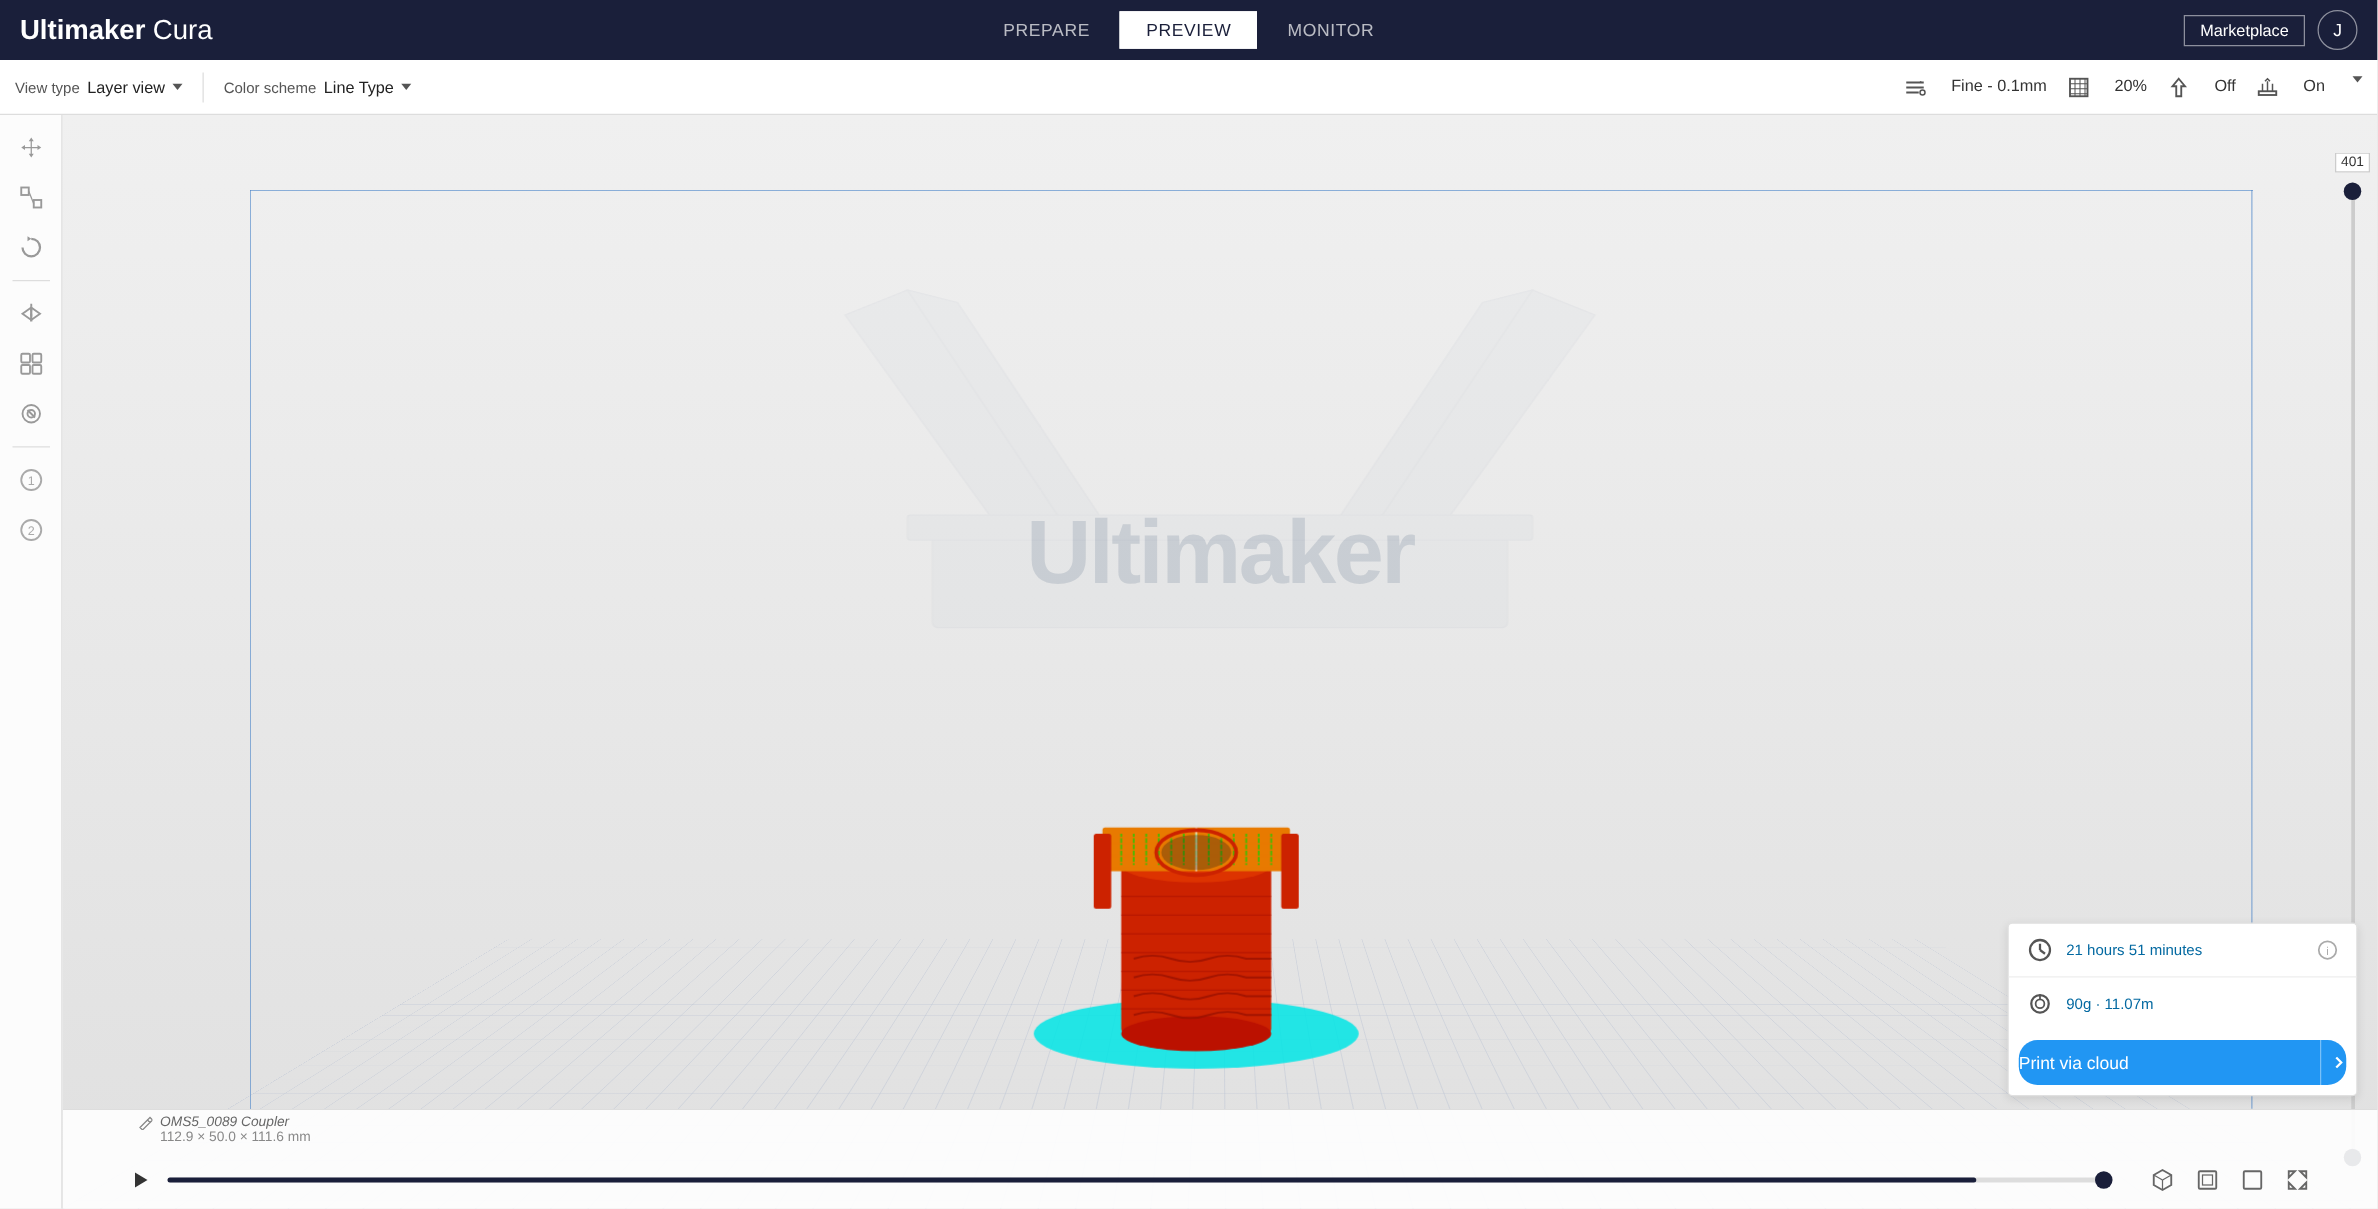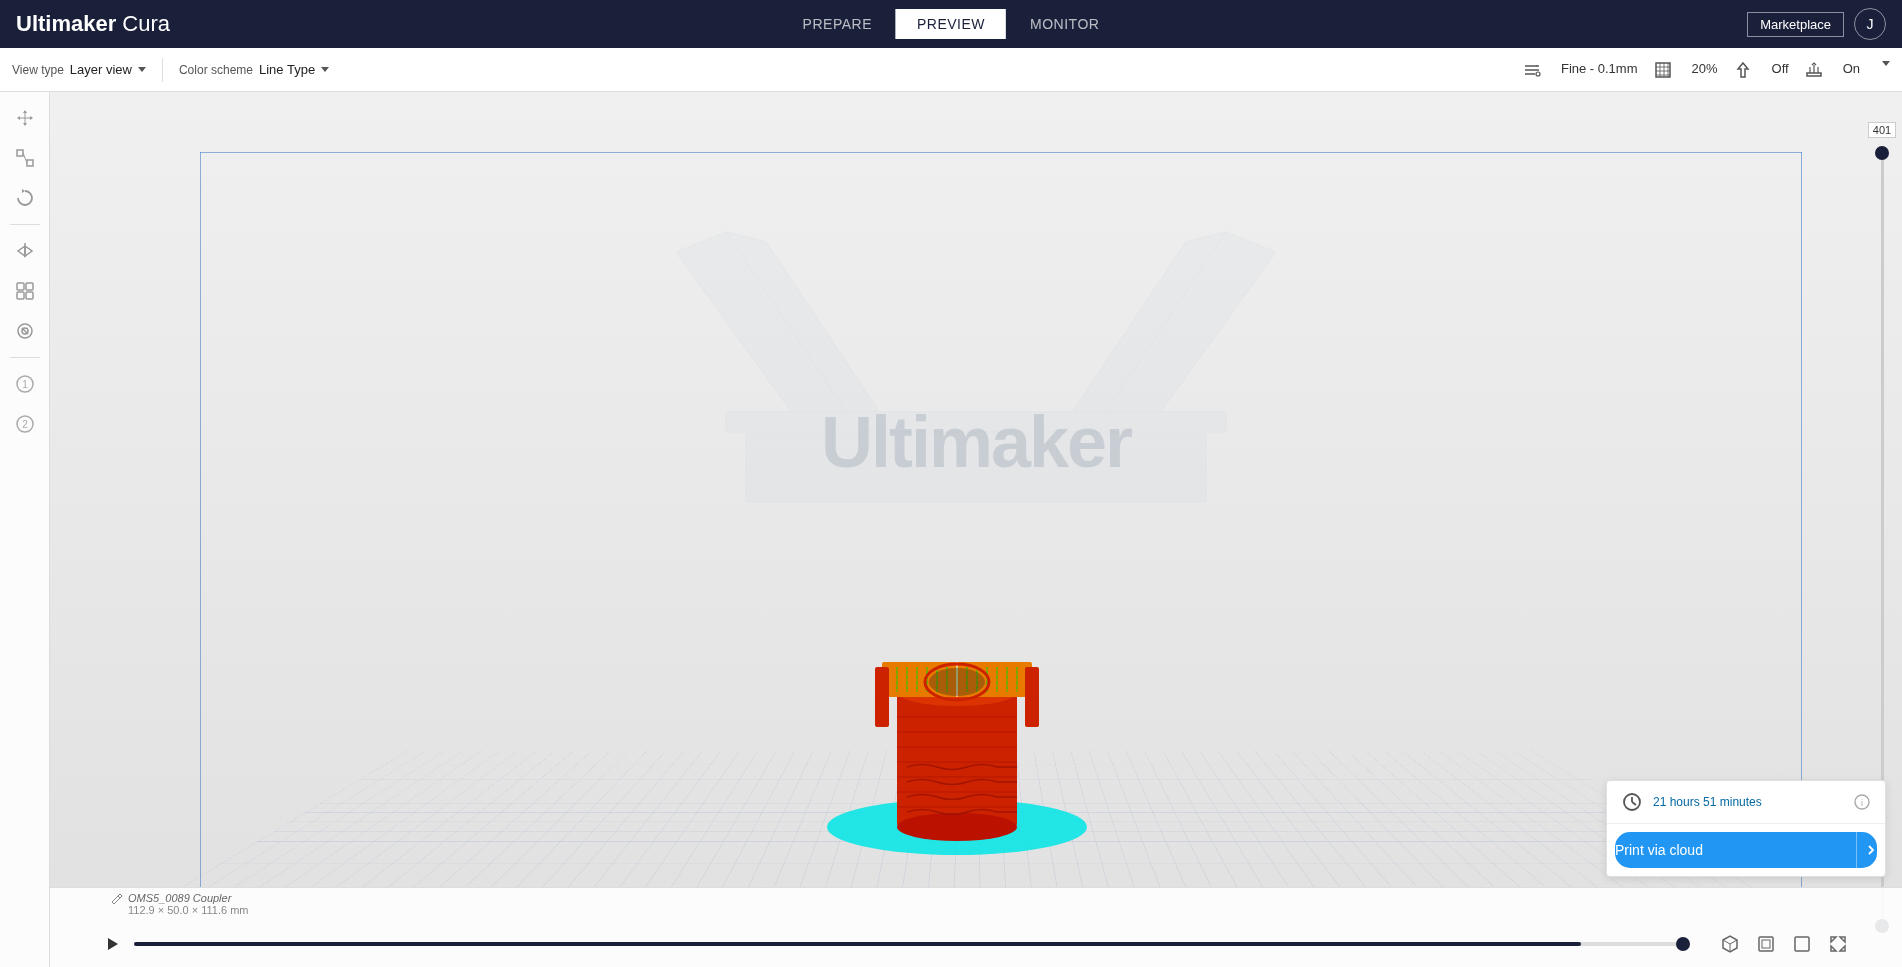--- a/index.html
+++ b/index.html
@@ -600,20 +600,30 @@
         </div>
         <span class="info-text">21 hours 51 minutes</span>
         <div class="info-detail-icon">
           <svg width="16" height="16" viewBox="0 0 16 16">
             <circle cx="8" cy="8" r="7" fill="none" stroke="#aaa" stroke-width="1.4"></circle>
             <text x="8" y="12" text-anchor="middle" font-size="9" fill="#aaa">i</text>
           </svg>
         </div>
       </div>
       <div class="info-divider"></div>
+      <div class="info-row">
+        <div class="info-icon">
+          <svg width="20" height="20" viewBox="0 0 20 20">
+            <circle cx="10" cy="10" r="7" fill="none" stroke="#555" stroke-width="1.8"></circle>
+            <circle cx="10" cy="10" r="3.5" fill="none" stroke="#555" stroke-width="1.4"></circle>
+            <line x1="10" y1="2.5" x2="10" y2="6.5" stroke="#555" stroke-width="1.4"></line>
+          </svg>
+        </div>
+        <span class="info-text">90g · 11.07m</span>
+      </div>
       <div class="print-btn-row">
         <button class="print-btn">
           <span>Print via cloud</span>
           <div class="print-btn-arrow">
             <svg width="12" height="12" viewBox="0 0 12 12">
               <path d="M4 2 L8 6 L4 10" fill="none" stroke="white" stroke-width="1.8"></path>
             </svg>
           </div>
         </button>
       </div>

